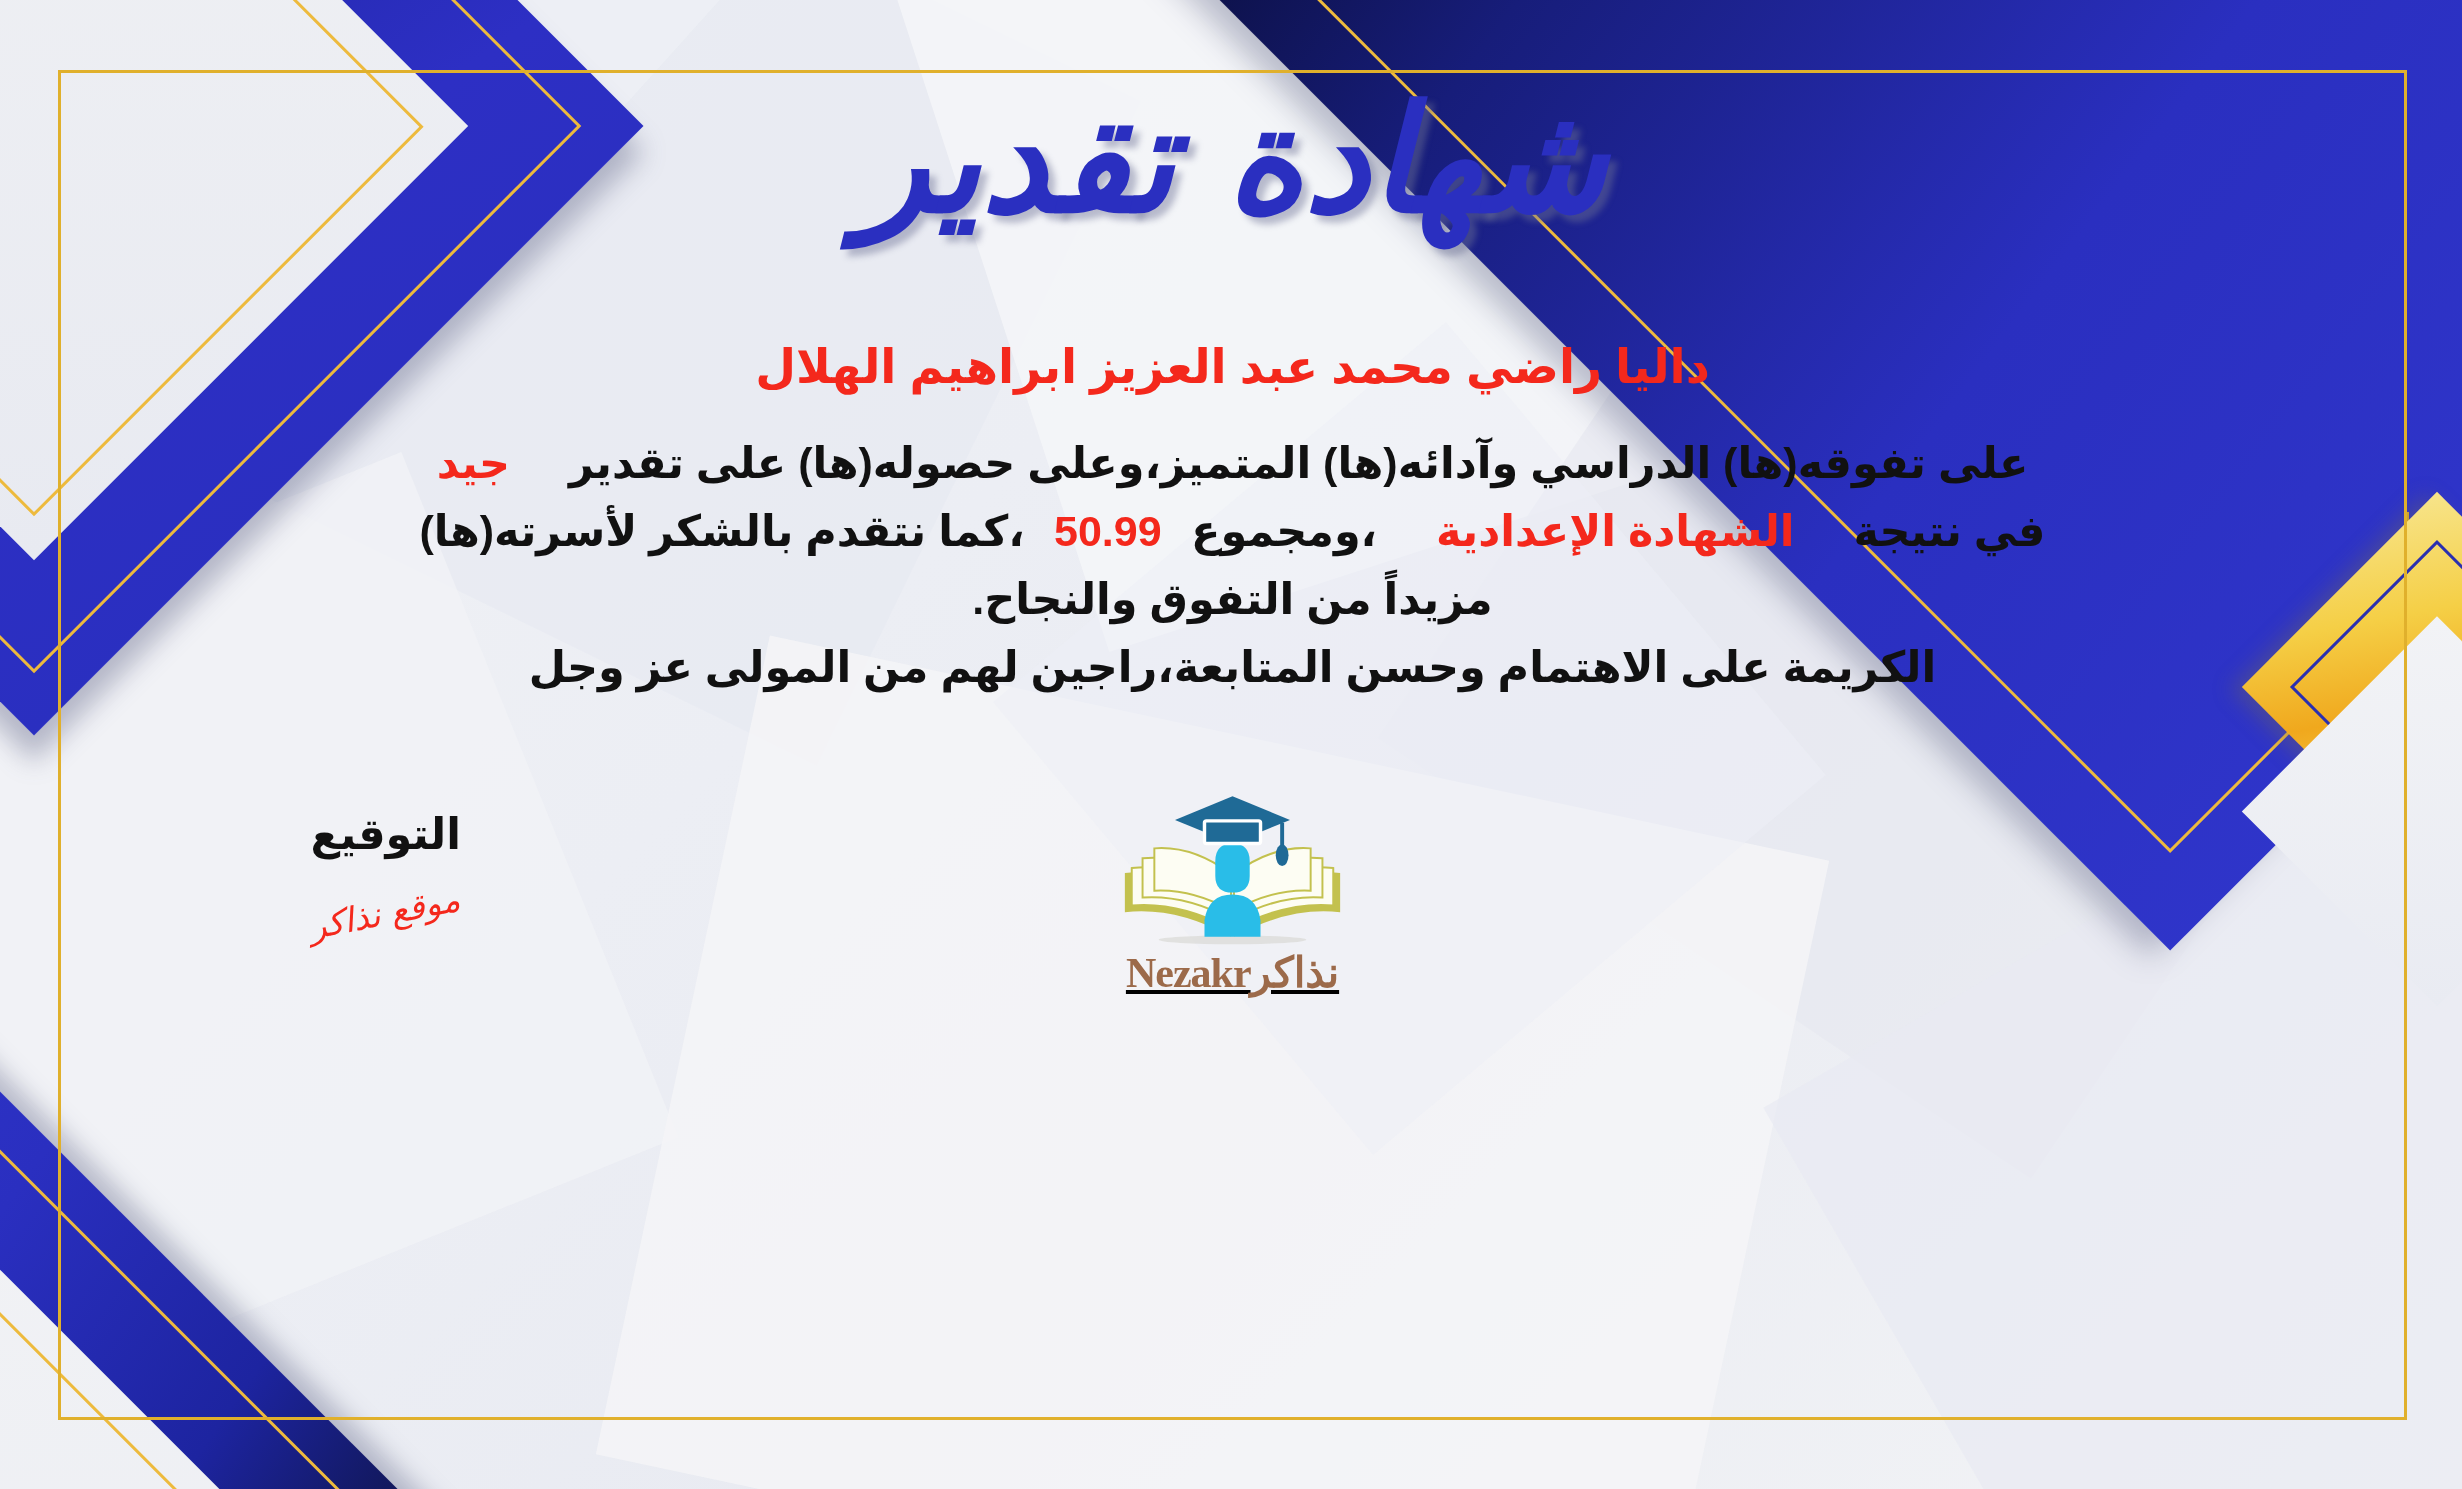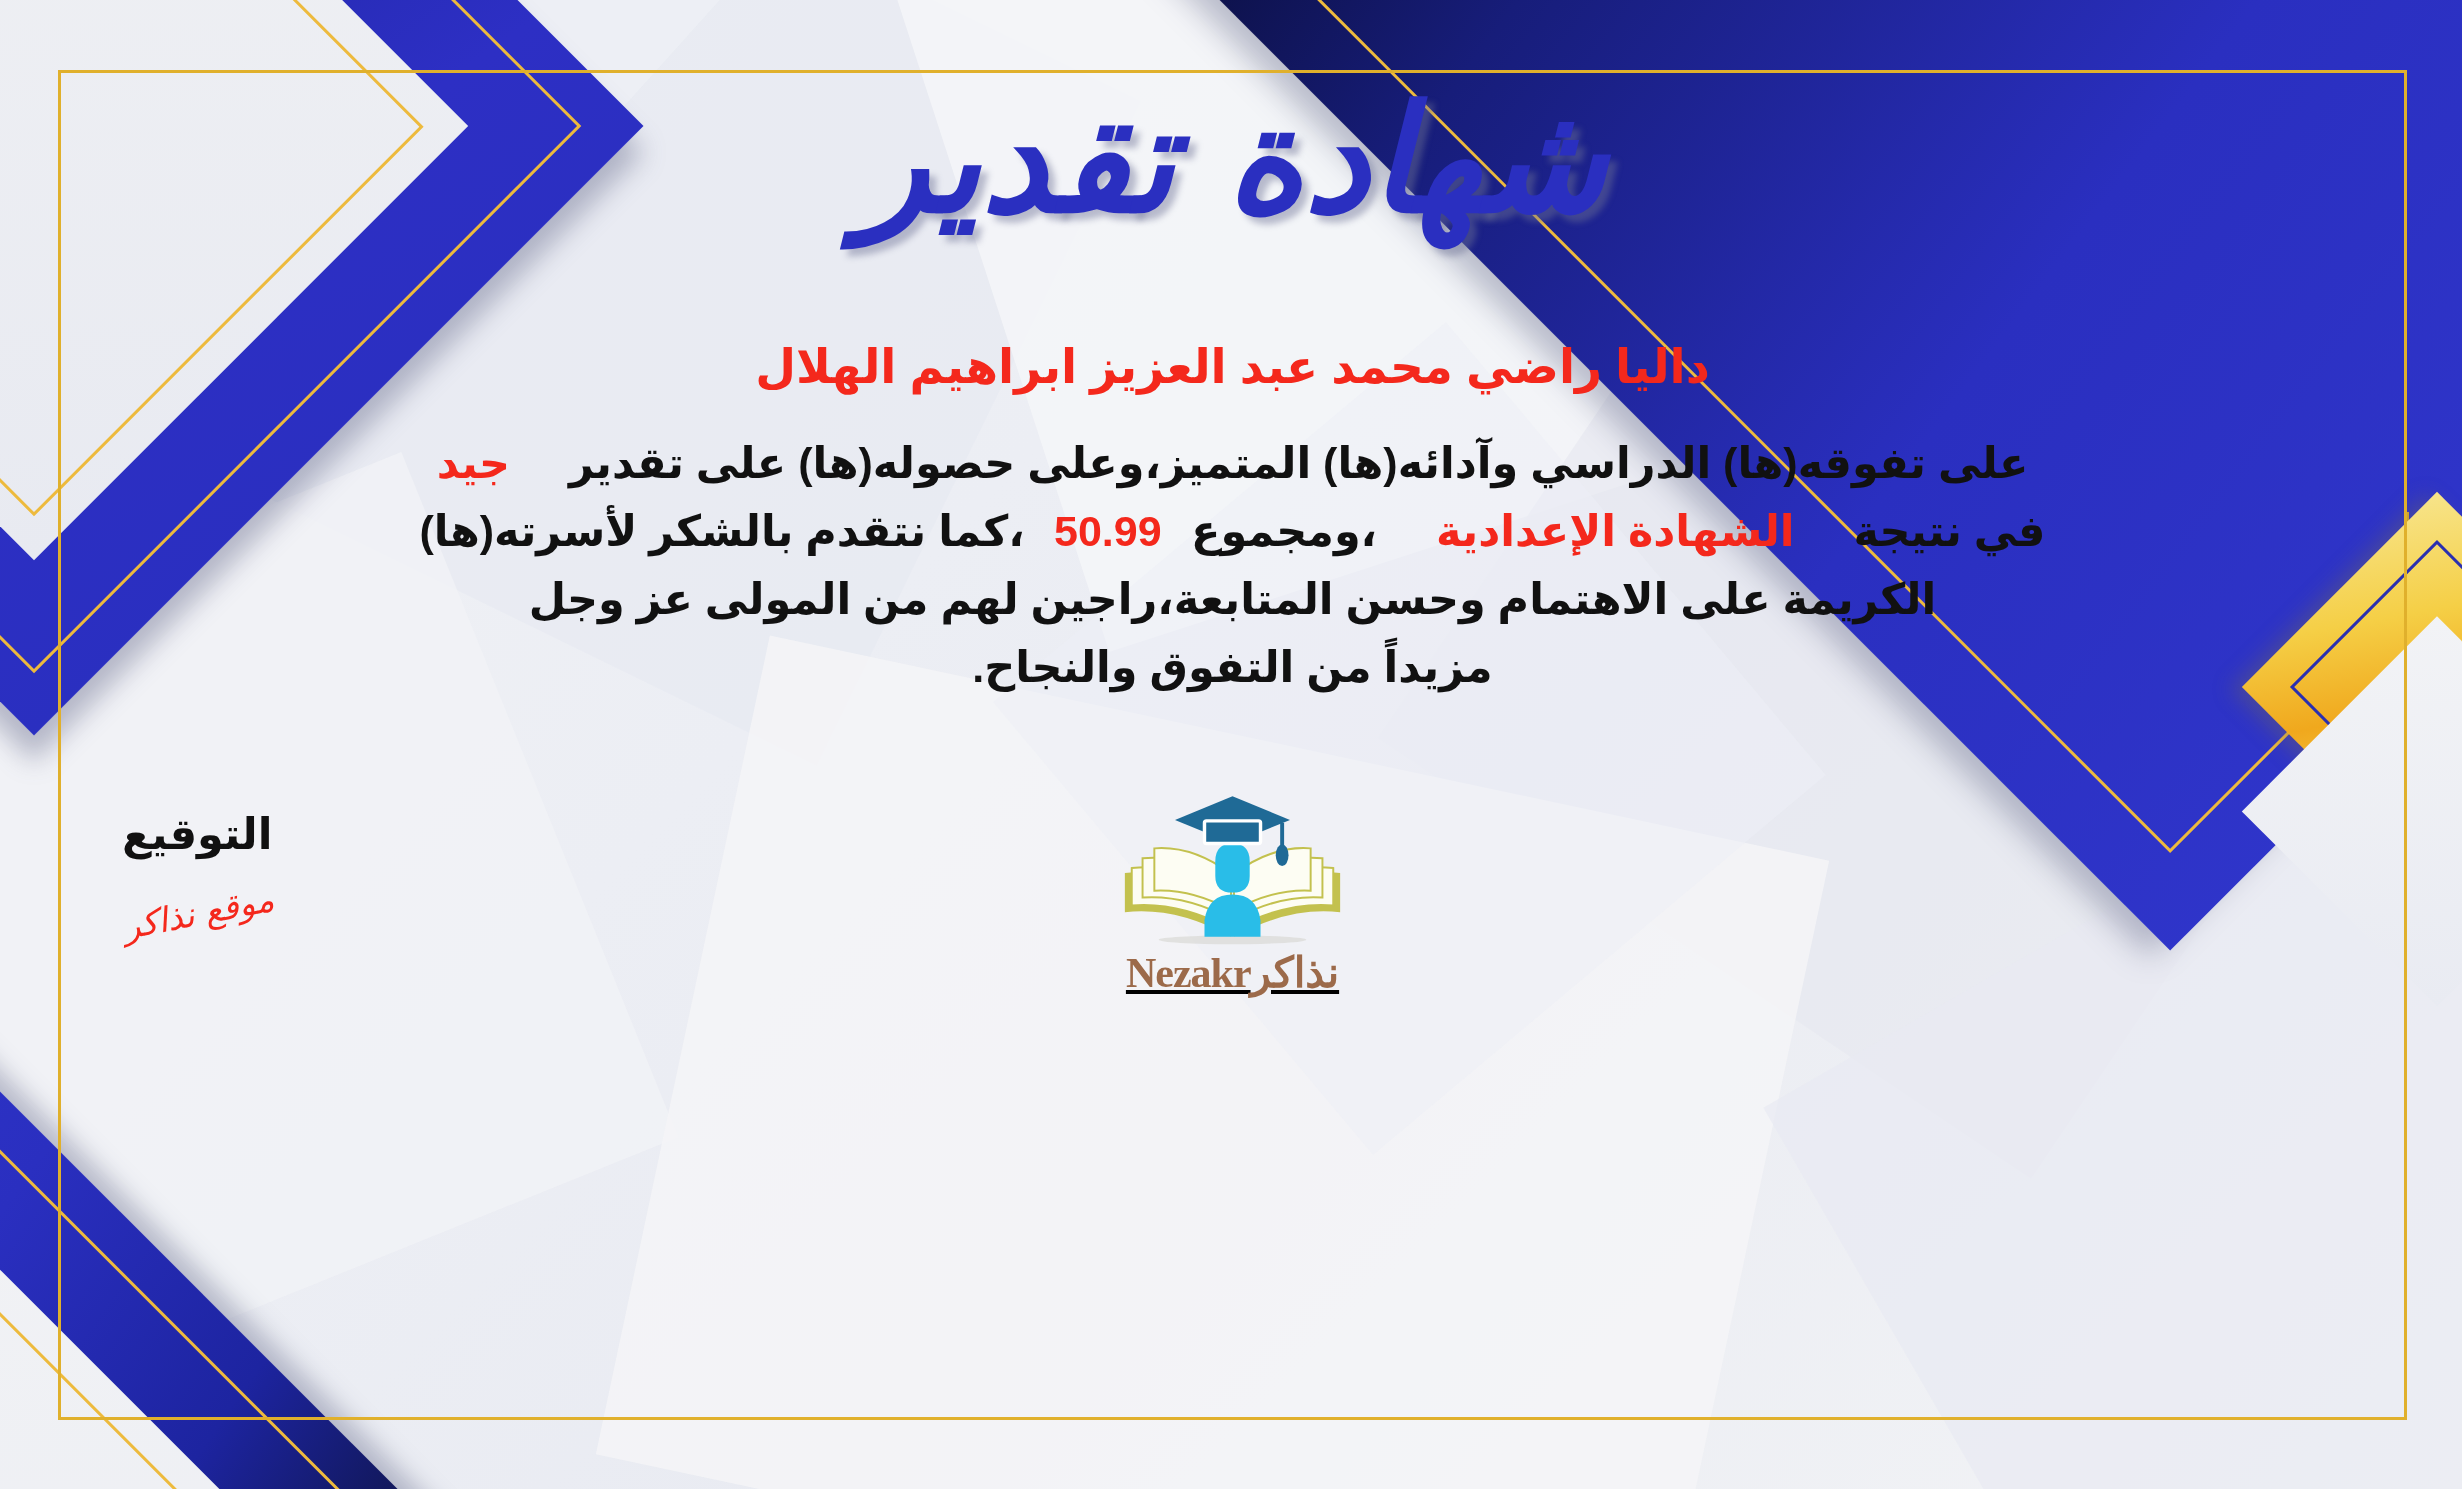--- a/index.html
+++ b/index.html
@@ -151,23 +151,23 @@
 
   
   .footer {
     position: absolute;
     left: 0; right: 0;
     top: 719px;
     height: 305px;
   }
   .sig-block {
     position: absolute;
-    left: 64px; top: 19.7px;
+    left: 48px; top: 19.7px;
     width: 355px;
-    text-align: left;
+    text-align: right;
   }
   .sig-label {
     font-size: 43px;
     font-weight: 700;
     color: #111111;
   }
   .sig-mark {
     margin-top: 34px;
     font-size: 34px;
     color: #f4281c;
@@ -246,22 +246,22 @@
 
       <div class="line name">داليا راضي محمد عبد العزيز ابراهيم الهلال</div>
 
       <div class="para">
         <div>
           <span>على تفوقه(ها) الدراسي وآدائه(ها) المتميز،وعلى حصوله(ها) على تقدير</span><span class="sp"></span><span class="hl">جيد</span>
         </div>
         <div>
           <span>في نتيجة</span><span class="sp"></span><span class="hl">الشهادة الإعدادية</span><span class="sp"></span><span>،ومجموع</span><span class="sp-sm"></span><span class="hl">50.99</span><span class="sp-sm"></span><span>،كما نتقدم بالشكر لأسرته(ها)</span>
         </div>
+        <div>مزيداً من التفوق والنجاح.</div>
         <div>الكريمة على الاهتمام وحسن المتابعة،راجين لهم من المولى عز وجل</div>
-        <div>مزيداً من التفوق والنجاح.</div>
       </div>
 
     </div>
 
     <div class="footer">
 
       <div class="sig-block">
         <div class="sig-label">التوقيع</div>
         <div class="sig-mark">موقع نذاكر</div>
       </div>

